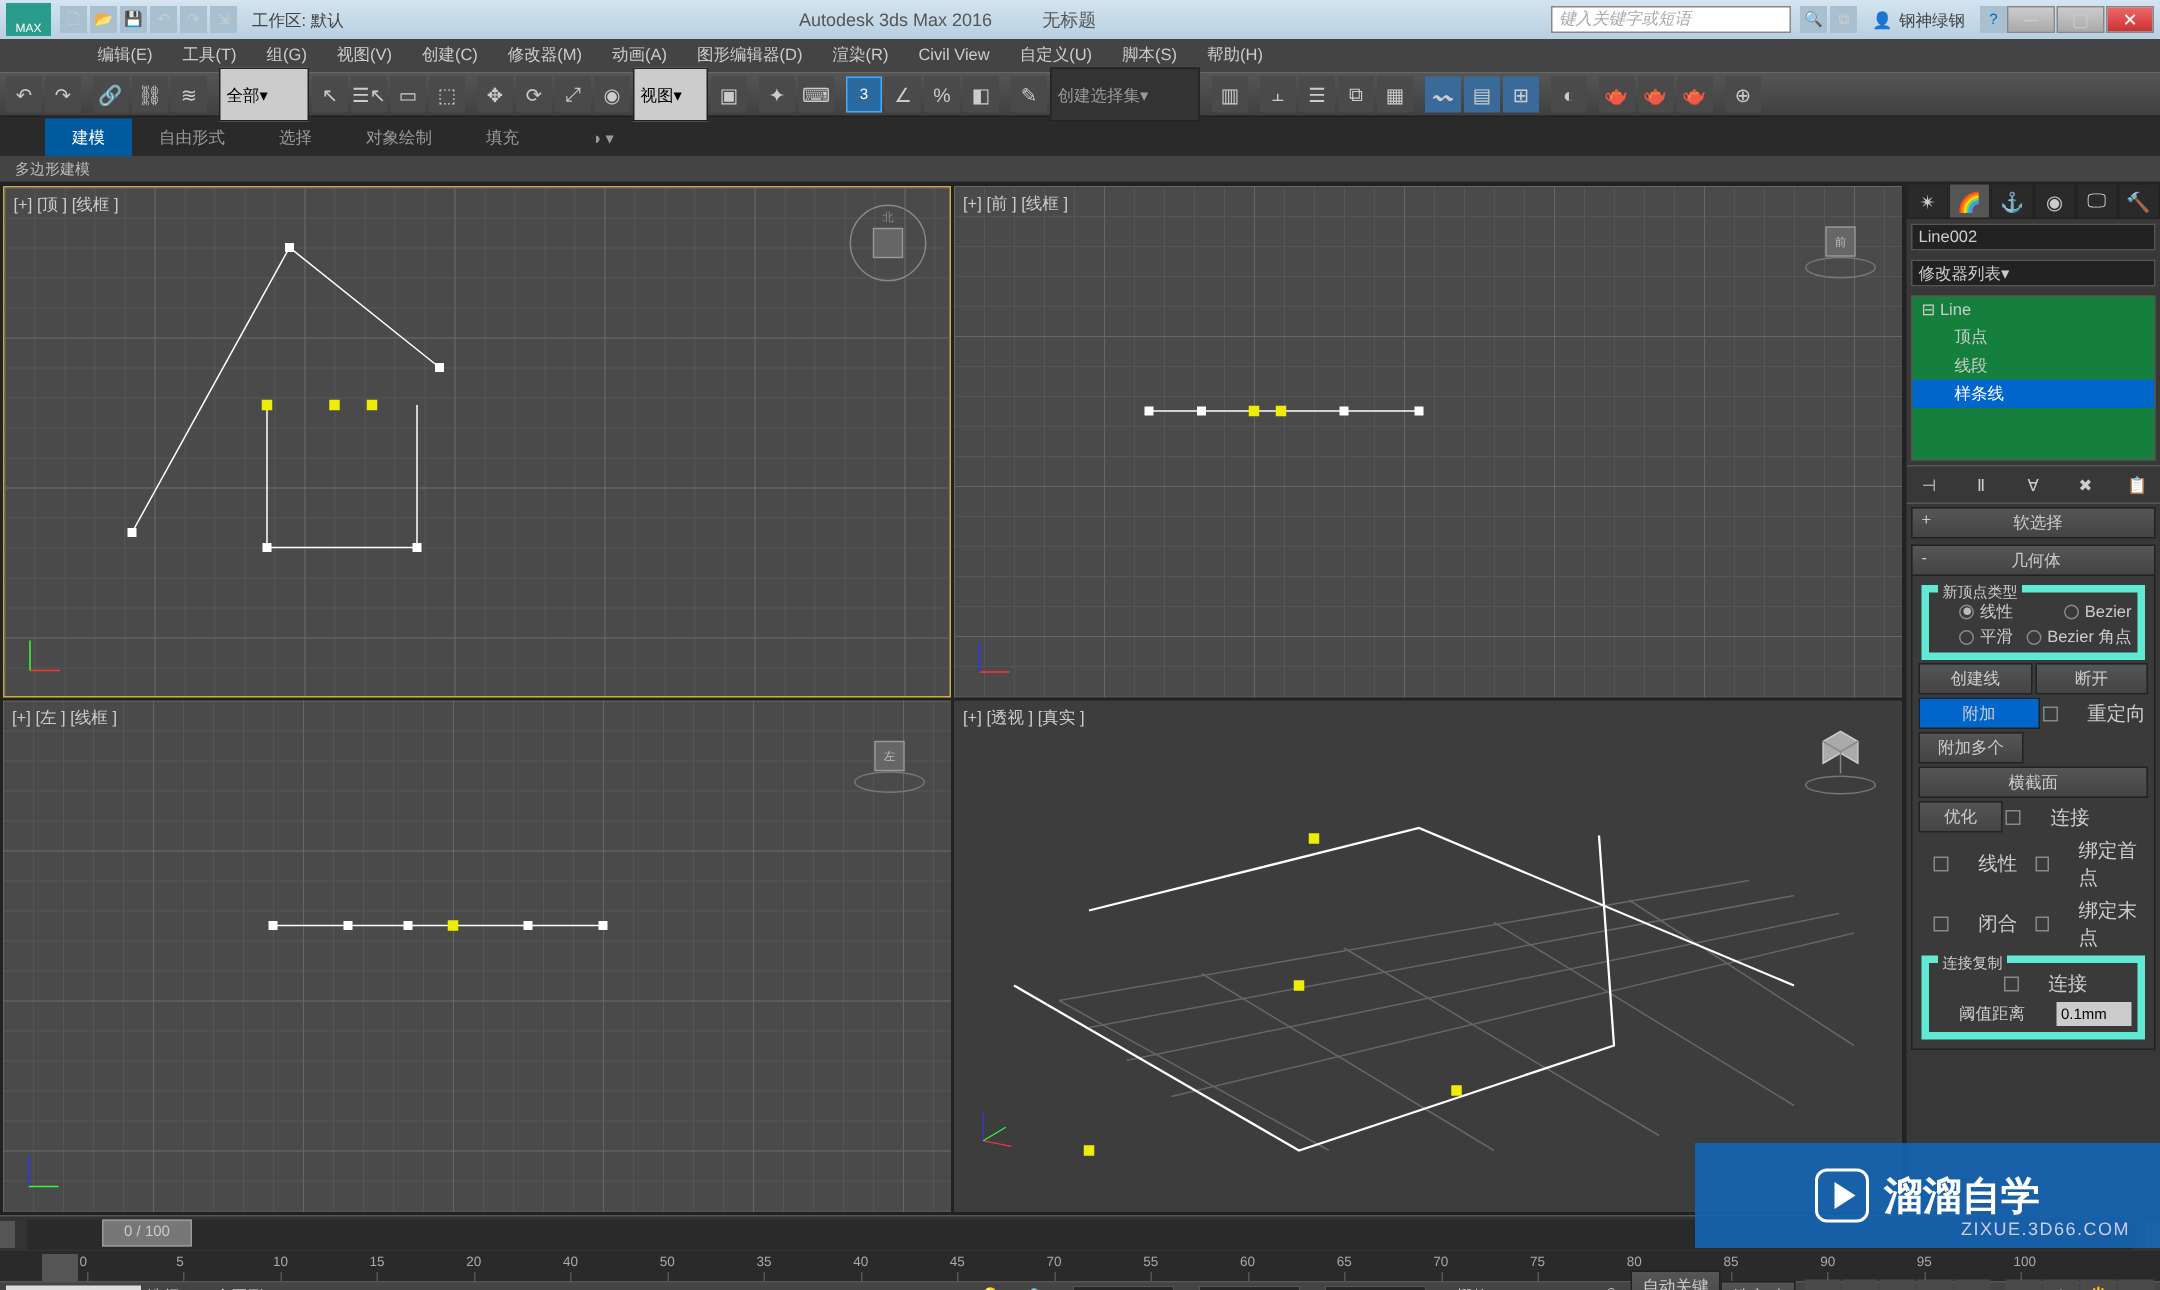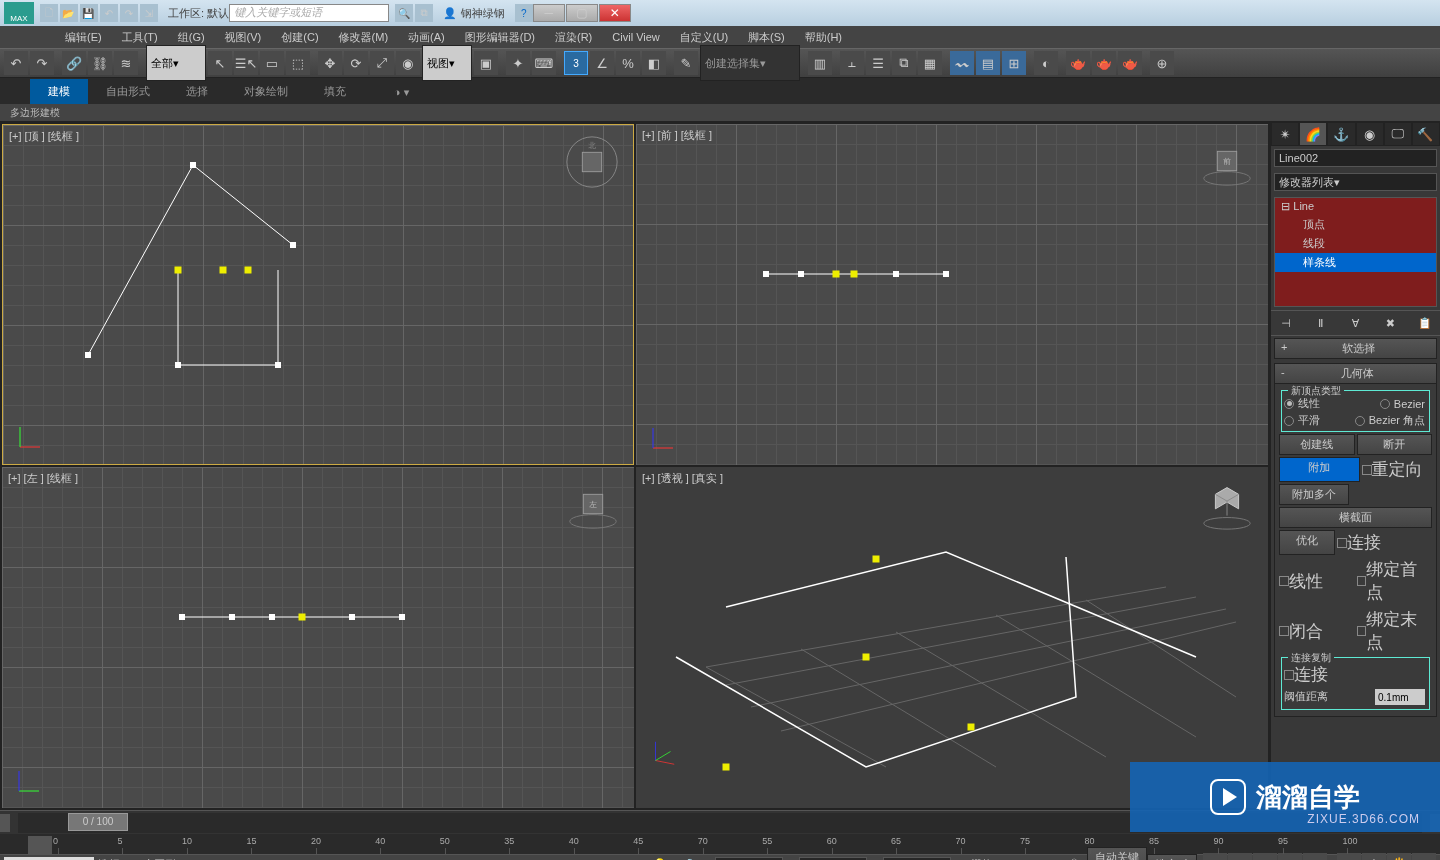--- a/index.html
+++ b/index.html
@@ -59,37 +59,37 @@
 .vert { position: absolute; width: 6px; height: 6px; background: #fff; transform: translate(-50%,-50%); }
 .vert.sel { background: #ee0; width:7px; height:7px; }
 
 
 .command-panel { width: 170px; background: #383838; border-left: 1px solid #222; display: flex; flex-direction: column; overflow-y: auto; }
 .cp-tabs { height: 24px; display: flex; background: #2a2a2a; }
 .cp-tab { flex: 1; display: flex; align-items: center; justify-content: center; cursor: pointer; font-size: 13px; border: 1px solid #222;}
 .cp-tab.active { background: #555; }
 .cp-input { margin: 3px; height: 18px; background: #222; border: 1px solid #555; padding: 0 4px; color: #ccc; font-size: 11px; }
 .cp-dropdown { margin: 3px; height: 18px; background: #222; border: 1px solid #555; padding: 0 4px; color: #ccc; font-size: 11px; display: flex; align-items: center; justify-content: flex-start; }
-.mod-stack { margin: 3px; background: #7f1d1d; border: 1px solid #555; height: 110px; }
+.mod-stack { margin: 3px; background: #15803d; border: 1px solid #555; height: 110px; }
 .mod-item { padding: 2px 6px; font-size: 11px; cursor: pointer; }
 .mod-item.expanded::before { content: "⊟ "; }
 .mod-sub { padding: 2px 6px 2px 28px; font-size: 11px; cursor: pointer; }
 .mod-sub.sel { background: #0066cc; color: #fff; }
 .mod-btns { display: flex; justify-content: space-between; padding: 4px 6px; border-top: 1px solid #555; border-bottom: 1px solid #555; }
 .mod-btn { width: 18px; height: 16px; display: flex; align-items: center; justify-content: center; cursor: pointer; font-size: 11px; }
 .rollout { margin: 2px 3px; }
 .rollout-header { background: linear-gradient(#555,#444); padding: 2px 6px; font-size: 11px; text-align: center; cursor: pointer; border: 1px solid #222;}
 .rollout-header .toggle { float: left; }
 .rollout-body { background: #3a3a3a; border: 1px solid #222; border-top: none; padding: 4px; }
-.cp-group { border: 1px solid #5eead4; margin: 2px; padding: 4px 4px 2px 2px; position: relative; }
+.cp-group { border: 5px solid #5eead4; margin: 2px; padding: 4px 4px 2px 20px; position: relative; }
 .cp-group-title { position: absolute; top: -7px; left: 6px; background: #3a3a3a; padding: 0 3px; font-size: 10px; }
 .cp-radio { display: flex; align-items: center; gap: 4px; font-size: 11px; padding: 1px 0; }
 .cp-radio .dot { width: 10px; height: 10px; border-radius: 50%; border: 1px solid #888; display: flex; align-items: center; justify-content: center; }
 .cp-radio.checked .dot::after { content: ""; width: 5px; height: 5px; border-radius: 50%; background: #bbb; }
-.cp-check { display: flex; align-items: center; gap: 0; font-size: 17px; padding: 1px 0; }
+.cp-check { display: flex; align-items: center; gap: 20px; font-size: 13px; padding: 1px 0; justify-content: center; }
 .cp-check .box { width: 10px; height: 10px; border: 1px solid #888; }
 .cp-row { display: flex; gap: 2px; margin: 2px 0; }
 .cp-btn { flex: 1; background: linear-gradient(#555,#444); border: 1px solid #222; padding: 2px 4px; font-size: 11px; text-align: center; cursor: pointer; }
 .cp-btn.active { background: #0066cc; }
 .cp-spinner { height: 16px; background: #ccc; color: #000; padding: 0 3px; font-size: 10px; display: flex; align-items: center; }
 
 
 .timeline-area { height: 24px; background: #333; display: flex; align-items: center; border-top: 1px solid #555;}
 .time-slider { flex: 1; height: 20px; background: #2a2a2a; position: relative; margin: 0 8px; }
 .time-slider .thumb { position: absolute; left: 50px; top: 0; width: 60px; height: 18px; background: #777; border: 1px solid #999; display: flex; align-items: center; justify-content: center; font-size: 10px; }
@@ -119,20 +119,23 @@
     </div>
   <div class="qat">
     <div class="qat-btn">🗋</div>
     <div class="qat-btn">📂</div>
     <div class="qat-btn">💾</div>
     <div class="qat-btn">↶</div>
     <div class="qat-btn">↷</div>
     <div class="qat-btn">⇲</div>
   </div>
   <div class="workspace">工作区: 默认</div>
+  <div class="app-title">
+    <span>Autodesk 3ds Max 2016</span>&nbsp;&nbsp;&nbsp;&nbsp;<span class="doc-title">无标题</span>
+  </div>
   <div class="search">键入关键字或短语</div>
   <div class="qat" style="margin-left:6px;">
     <div class="qat-btn">🔍</div>
     <div class="qat-btn">⧉</div>
   </div>
   <div class="user">
       <span>👤</span>
       <span>钢神绿钢</span>
     </div>
   <div class="qat-btn" style="color:#06c;">?</div>

